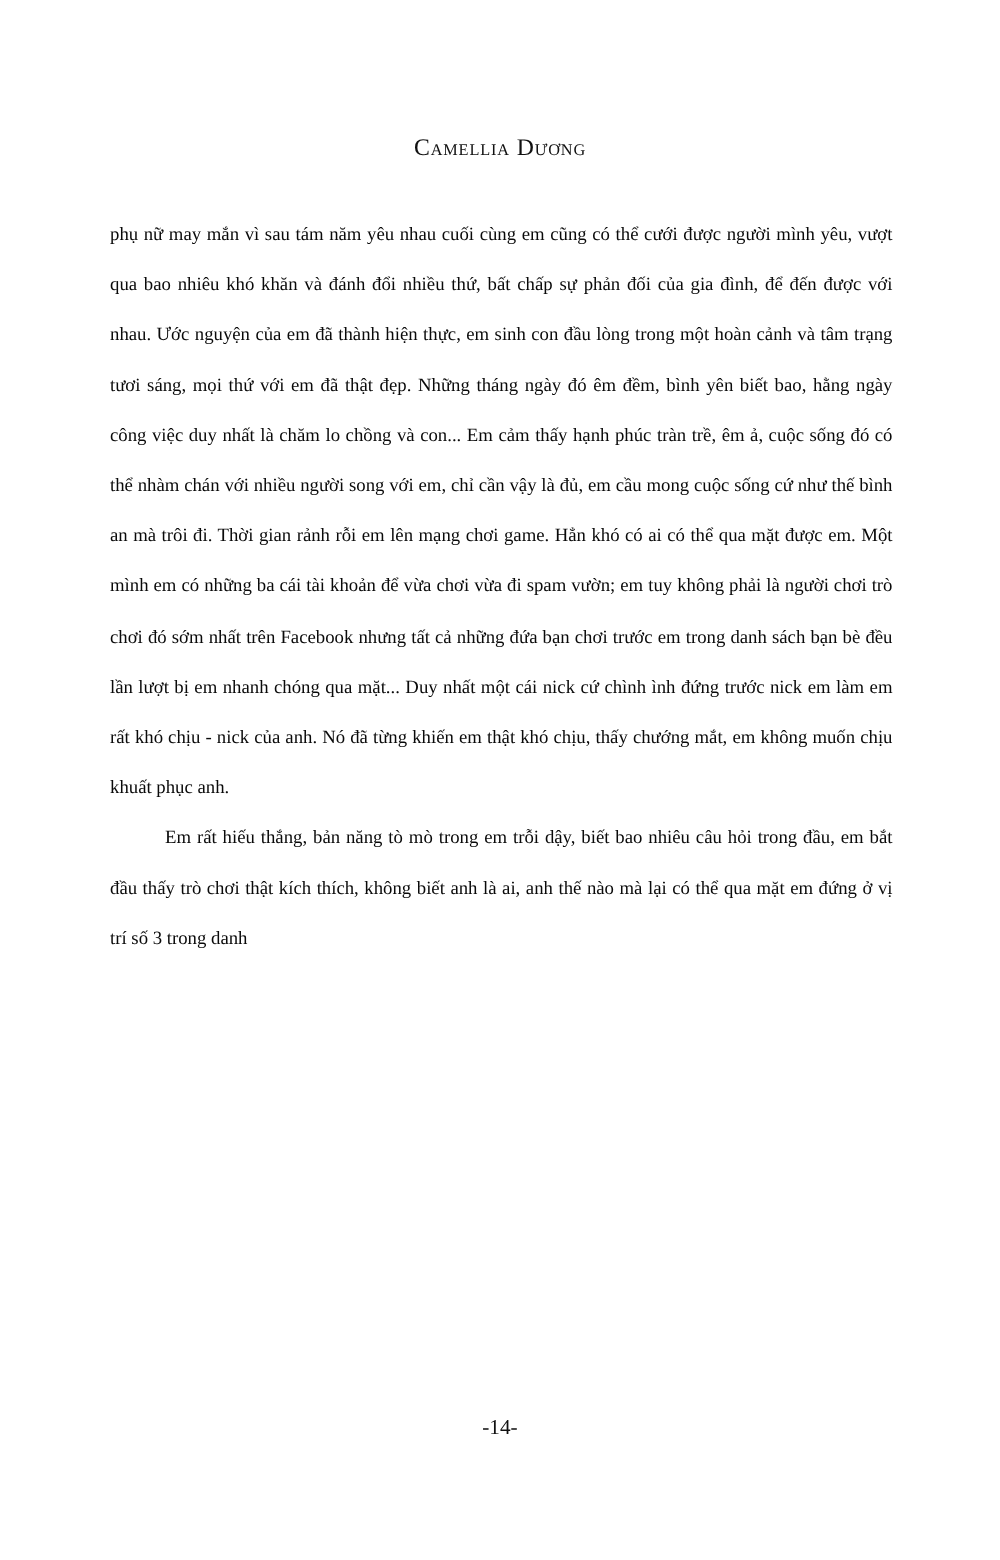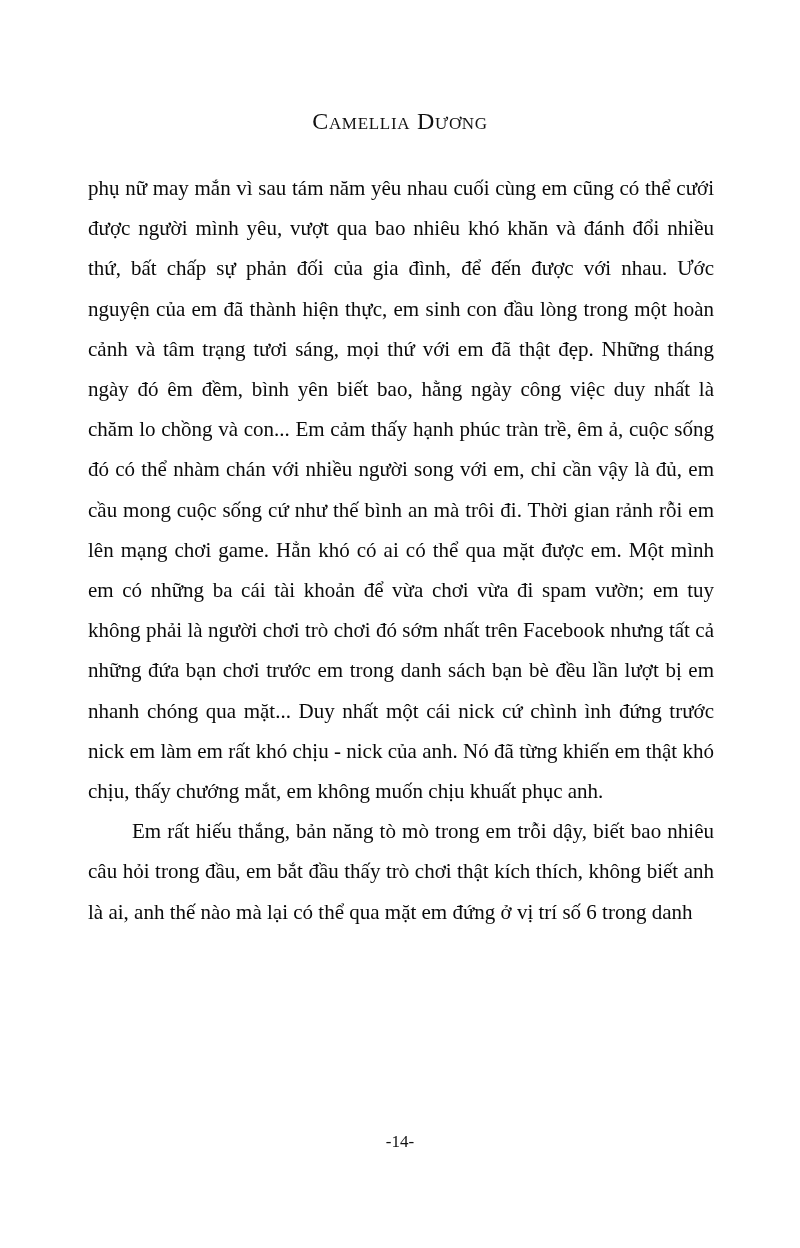--- a/index.html
+++ b/index.html
@@ -22,34 +22,34 @@
     padding: 0;
     position: relative;
   }
   .running-head {
     position: absolute;
     top: 108px;
     left: 0;
     width: 800px;
     text-align: center;
     font-family: "Liberation Serif", serif;
-    font-size: 24px;
+    font-size: 19px;
     letter-spacing: 0.7px;
     color: #111111;
   }
   .running-head .smallcaps {
     font-variant: small-caps;
   }
   .body-text {
     position: absolute;
     top: 168px;
     left: 88px;
     width: 626px;
     font-family: "Liberation Serif", serif;
-    font-size: 21px;
+    font-size: 15px;
     line-height: 40.2px;
     text-align: justify;
     text-justify: inter-word;
     color: #0a0a0a;
     hyphens: none;
   }
   .body-text p {
     margin: 0;
   }
   .body-text p.indent {
@@ -70,18 +70,18 @@
 <body>
 
 <div class="page">
 
   <div class="running-head">
     <span class="smallcaps">Camellia Dương</span>
   </div>
 
   <div class="body-text">
     <p>phụ nữ may mắn vì sau tám năm yêu nhau cuối cùng em cũng có thể cưới được người mình yêu, vượt qua bao nhiêu khó khăn và đánh đổi nhiều thứ, bất chấp sự phản đối của gia đình, để đến được với nhau. Ước nguyện của em đã thành hiện thực, em sinh con đầu lòng trong một hoàn cảnh và tâm trạng tươi sáng, mọi thứ với em đã thật đẹp. Những tháng ngày đó êm đềm, bình yên biết bao, hằng ngày công việc duy nhất là chăm lo chồng và con... Em cảm thấy hạnh phúc tràn trề, êm ả, cuộc sống đó có thể nhàm chán với nhiều người song với em, chỉ cần vậy là đủ, em cầu mong cuộc sống cứ như thế bình an mà trôi đi. Thời gian rảnh rỗi em lên mạng chơi game. Hẳn khó có ai có thể qua mặt được em. Một mình em có những ba cái tài khoản để vừa chơi vừa đi spam vườn; em tuy không phải là người chơi trò chơi đó sớm nhất trên Facebook nhưng tất cả những đứa bạn chơi trước em trong danh sách bạn bè đều lần lượt bị em nhanh chóng qua mặt... Duy nhất một cái nick cứ chình ình đứng trước nick em làm em rất khó chịu - nick của anh. Nó đã từng khiến em thật khó chịu, thấy chướng mắt, em không muốn chịu khuất phục anh.</p>
-    <p class="indent">Em rất hiếu thắng, bản năng tò mò trong em trỗi dậy, biết bao nhiêu câu hỏi trong đầu, em bắt đầu thấy trò chơi thật kích thích, không biết anh là ai, anh thế nào mà lại có thể qua mặt em đứng ở vị trí số 6 trong danh</p>
+    <p class="indent">Em rất hiếu thắng, bản năng tò mò trong em trỗi dậy, biết bao nhiêu câu hỏi trong đầu, em bắt đầu thấy trò chơi thật kích thích, không biết anh là ai, anh thế nào mà lại có thể qua mặt em đứng ở vị trí số 3 trong danh</p>
   </div>
 
   <div class="folio">-14-</div>
 
 </div>
 
 </body></html>

